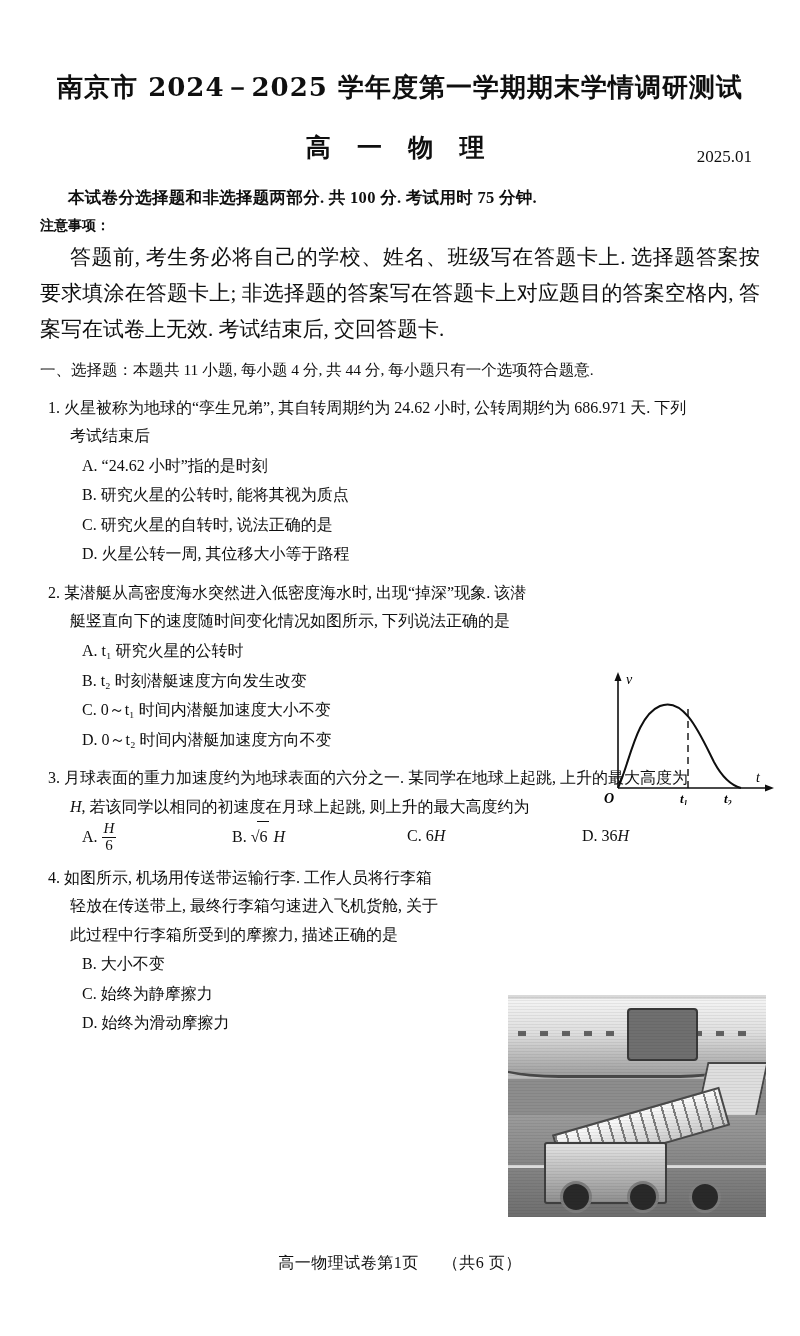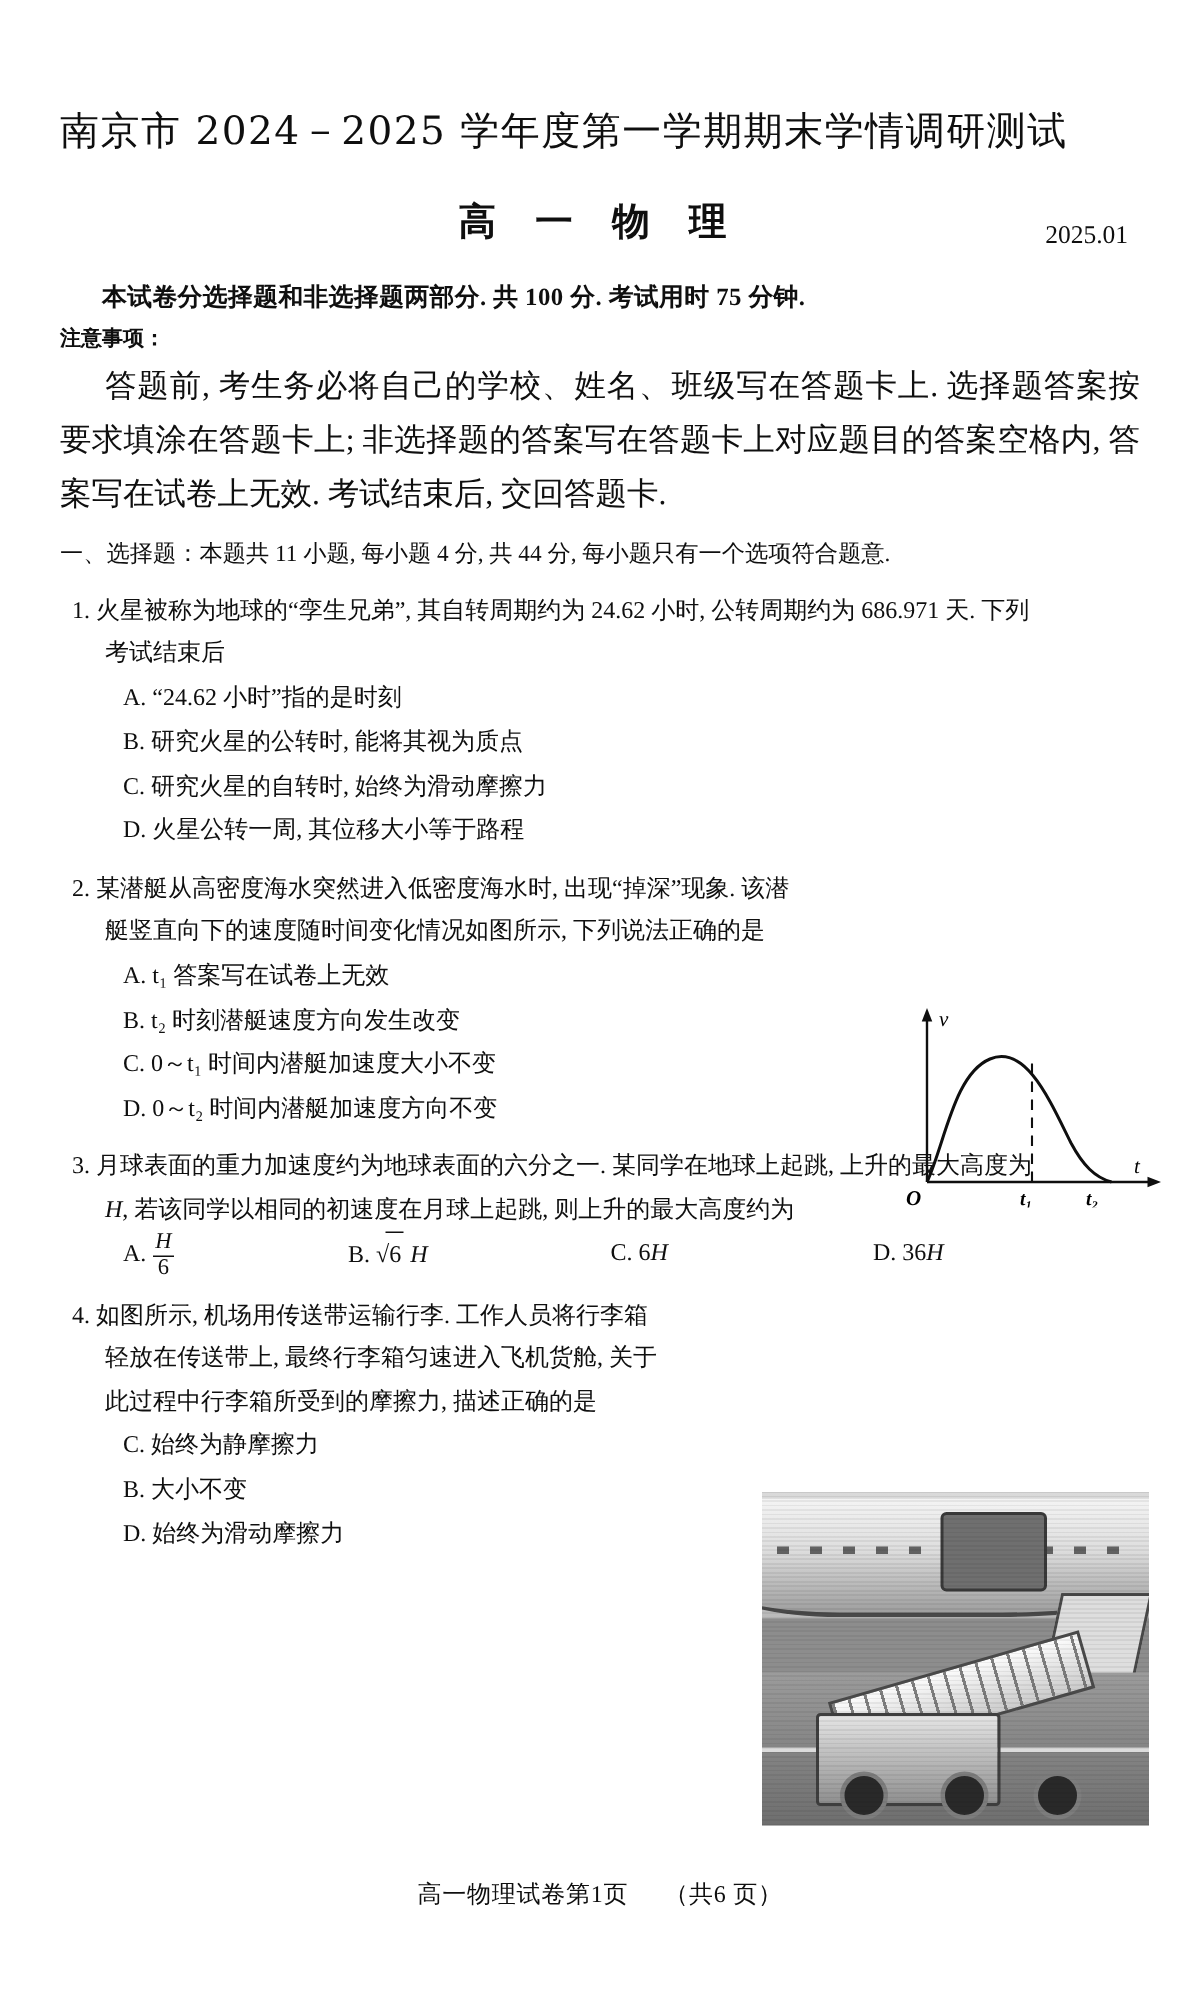--- a/index.html
+++ b/index.html
@@ -19,23 +19,23 @@
     position: relative;
     width: 800px;
     height: 1336px;
     box-sizing: border-box;
     padding: 0 40px;
     filter: contrast(1.02);
   }
 
   
   .doc-title {
-    text-align: left;
+    text-align: center;
     font-size: 26px;
-    font-weight: normal;
+    font-weight: bold;
     letter-spacing: 1px;
     margin-top: 70px;
     white-space: nowrap;
     font-family: "DejaVu Serif", "Liberation Serif", serif;
   }
   .subject-row {
     position: relative;
     margin-top: 26px;
     height: 34px;
   }
@@ -243,33 +243,33 @@
 
   <div class="q">
     <div class="q-text">
       <span>1.</span>
       <span>火星被称为地球的“孪生兄弟”, 其自转周期约为 24.62 小时, 公转周期约为 686.971 天. 下列</span>
     </div>
     <div class="q-text" style="text-indent:0;">考试结束后</div>
     <div class="opts">
       <div class="opt">A. “24.62 小时”指的是时刻</div>
       <div class="opt">B. 研究火星的公转时, 能将其视为质点</div>
-      <div class="opt">C. 研究火星的自转时, 始终为滑动摩擦力</div>
+      <div class="opt">C. 研究火星的自转时, 说法正确的是</div>
       <div class="opt">D. 火星公转一周, 其位移大小等于路程</div>
     </div>
   </div>
 
   <div class="q">
     <div class="q-text narrow">
       <span>2.</span>
       <span>某潜艇从高密度海水突然进入低密度海水时, 出现“掉深”现象. 该潜</span>
     </div>
     <div class="q-text narrow" style="text-indent:0;">艇竖直向下的速度随时间变化情况如图所示, 下列说法正确的是</div>
     <div class="opts">
-      <div class="opt">A. t₁ 答案写在试卷上无效</div>
+      <div class="opt">A. t₁ 研究火星的公转时</div>
       <div class="opt">B. t₂ 时刻潜艇速度方向发生改变</div>
       <div class="opt">C. 0～t₁ 时间内潜艇加速度大小不变</div>
       <div class="opt">D. 0～t₂ 时间内潜艇加速度方向不变</div>
     </div>
   </div>
 
   <div class="fig-vt">
     <svg width="190" height="135" viewBox="0 0 190 135">
       <line x1="22" y1="118" x2="22" y2="8" stroke="#111" stroke-width="1.6"></line>
       <polygon points="22,2 18.5,11 25.5,11" fill="#111"></polygon>
@@ -306,22 +306,22 @@
   </div>
 
   <div class="q">
     <div class="q-text narrow">
       <span>4.</span>
       <span>如图所示, 机场用传送带运输行李. 工作人员将行李箱</span>
     </div>
     <div class="q-text narrow" style="text-indent:0;">轻放在传送带上, 最终行李箱匀速进入飞机货舱, 关于</div>
     <div class="q-text narrow" style="text-indent:0;">此过程中行李箱所受到的摩擦力, 描述正确的是</div>
     <div class="opts">
+      <div class="opt">B. 大小不变</div>
       <div class="opt">C. 始终为静摩擦力</div>
-      <div class="opt">B. 大小不变</div>
       <div class="opt">D. 始终为滑动摩擦力</div>
     </div>
   </div>
 
   <div class="fig-photo">
     <div class="sky"></div>
     <div class="fuselage"></div>
     <div class="window-strip"></div>
     <div class="cargo-door"></div>
     <div class="tail"></div>

